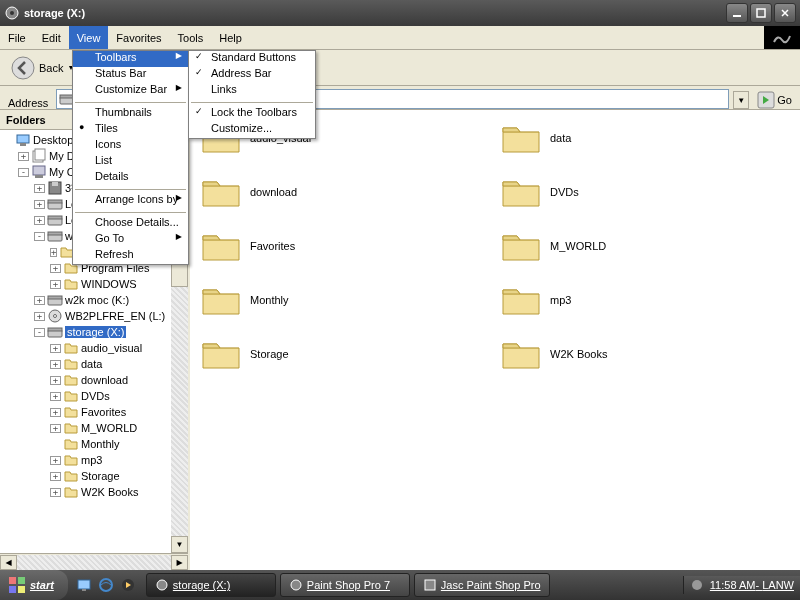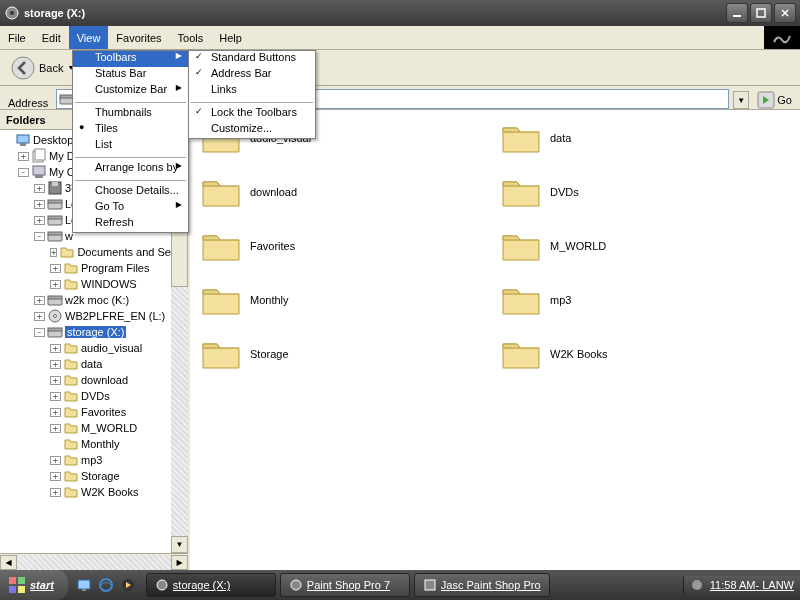--- a/index.html
+++ b/index.html
@@ -504,21 +504,27 @@
     </div>
     <div class="msep"></div>
     <div class="mi">
       <span>Thumbnails</span>
     </div>
     <div class="mi">
       <span class="chk">●</span>
       <span>Tiles</span>
     </div>
     <div class="mi">
+      <span>Icons</span>
+    </div>
+    <div class="mi">
       <span>List</span>
+    </div>
+    <div class="mi">
+      <span>Details</span>
     </div>
     <div class="msep"></div>
     <div class="mi">
       <span>Arrange Icons by</span>
       <span class="arr">▶</span>
     </div>
     <div class="msep"></div>
     <div class="mi">
       <span>Choose Details...</span>
     </div>

